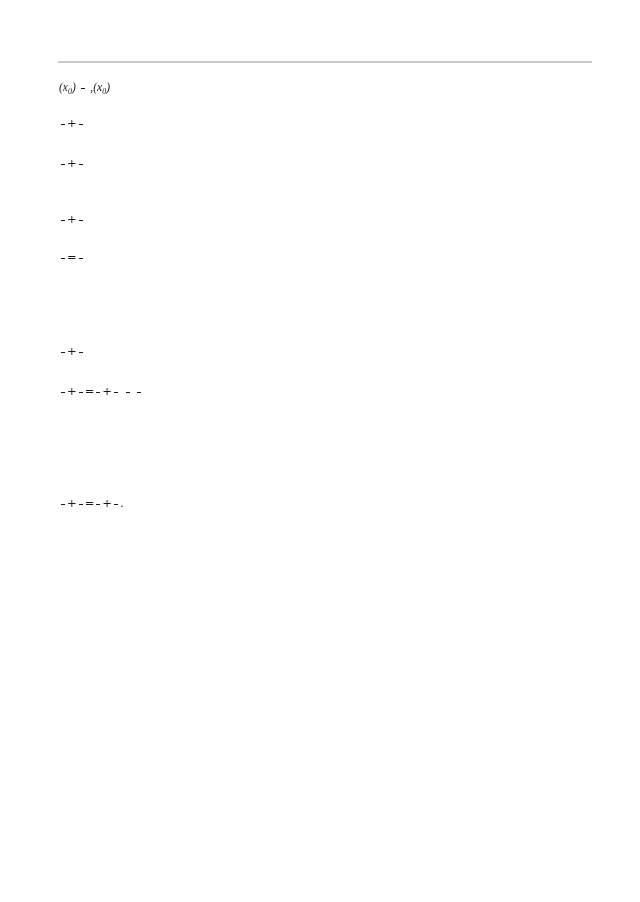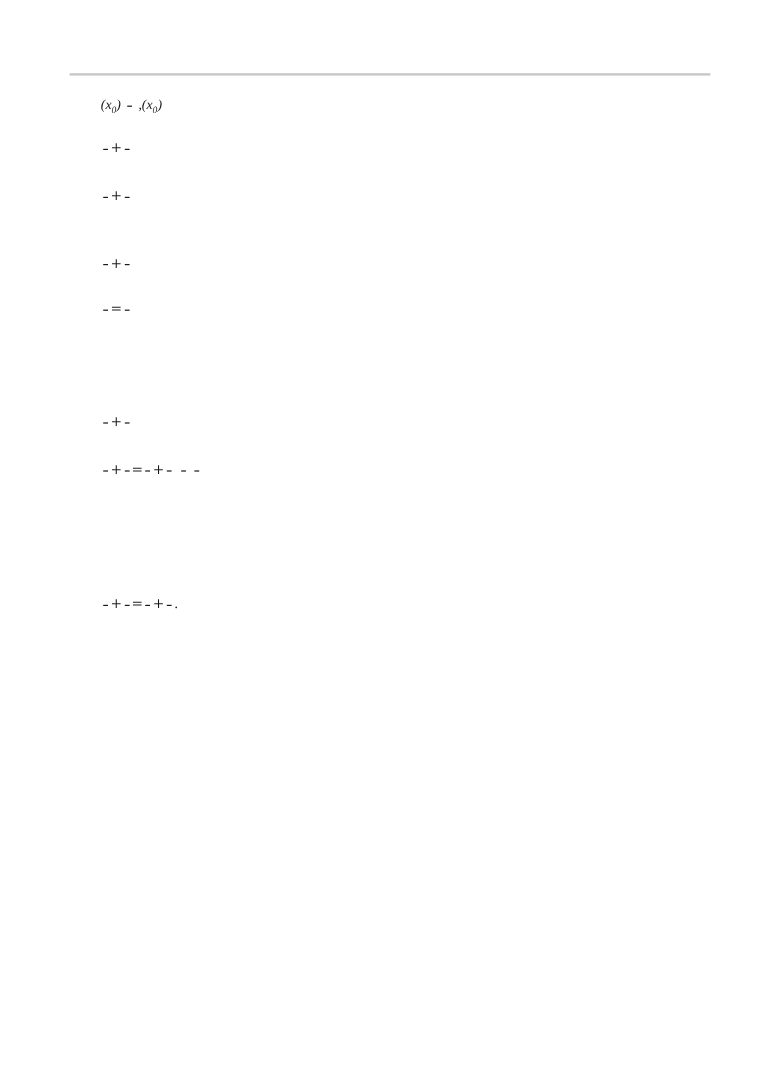--- a/index.html
+++ b/index.html
@@ -1,20 +1,20 @@
 <!DOCTYPE html>
 <html><head>
 <meta charset="utf-8">
 <style>
   html, body { margin: 0; padding: 0; background: #ffffff; }
   body { width: 640px; height: 902px; position: relative; overflow: hidden;
          font-family: "DejaVu Serif", "Liberation Serif", serif; color: #1a1a1a; }
   .rule { position: absolute; left: 58px; top: 61px; width: 534px; height: 2px; background: #c8c8c8; }
   .page { position: absolute; left: 59px; top: 78px; width: 534px; font-size: 11.5px; line-height: 1.35; }
-  .line { position: absolute; left: 0; white-space: nowrap; margin-left: 25px; }
+  .line { position: absolute; left: 0; white-space: nowrap; }
   .m { font-family: "Liberation Serif", "DejaVu Serif", serif; font-style: italic; }
   .frac { display: inline-block; vertical-align: middle; text-align: center; margin: 0 2px; }
   .frac .n { display: block; border-bottom: 1px solid #1a1a1a; padding: 0 2px; line-height: 1.15; }
   .frac .d { display: block; padding: 0 2px; line-height: 1.15; }
   sub { font-size: 0.7em; }
 </style>
 </head>
 <body>
 
 <div class="rule"></div>

